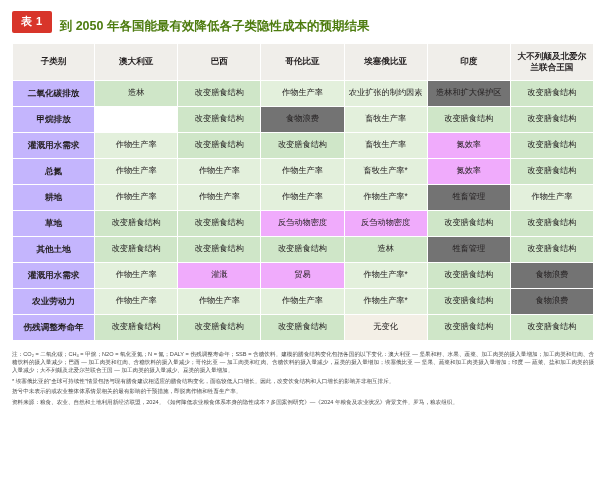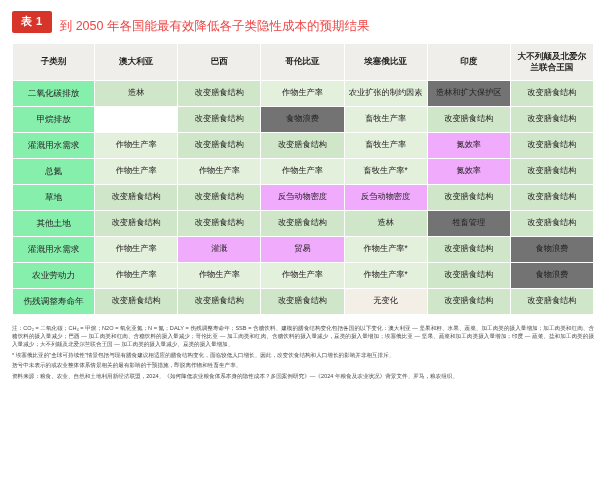--- a/index.html
+++ b/index.html
@@ -12,42 +12,42 @@
   }
   .page{position:relative;width:606px;height:500px;box-sizing:border-box;padding:10px 12px 0 12px;}
 
   
   .hdr{display:flex;align-items:center;gap:8px;margin-bottom:8px;}
   .badge{
     background:#d8352a;color:#fff;font-size:11px;font-weight:bold;
     padding:3px 9px 4px 9px;border-radius:2px;white-space:nowrap;
     letter-spacing:.5px;
   }
-  .hdr-title{font-size:12.5px;font-weight:normal;color:#ef4444;line-height:1.25;margin-top:9px;}
+  .hdr-title{font-size:12.5px;font-weight:bold;color:#4d7c0f;line-height:1.25;margin-top:9px;}
 
   
   table{border-collapse:collapse;width:582px;table-layout:fixed;}
   col.c0{width:82px;}
   col.cx{width:83px;}
   th,td{
     border:1px solid #ffffff;
     font-size:8.2px;
     text-align:center;
     vertical-align:middle;
     padding:3px 2px;
     line-height:1.25;
     word-break:break-word;
   }
   thead th{
     background:#f0eeea;color:#231f20;font-size:8.6px;font-weight:bold;
     height:28px;padding:4px 3px;
   }
   thead th.corner{background:#f0eeea;}
   tbody td.rowhdr{
-    background:#86efac;color:#231f20;font-weight:normal;font-size:8.6px;
+    background:#c4b5fd;color:#231f20;font-weight:bold;font-size:8.6px;
     text-align:center;
   }
   tbody tr{height:26px;}
 
   
   .c-green{background:#cfe6c8;}
   .c-lgreen{background:#e3f0dc;text-align:center;}
   .c-pink{background:#f0abfc;}
   .c-cream{background:#737373;}
   .c-lcream{background:#fbf7e8;}
@@ -127,20 +127,29 @@
         <tr>
           <td class="rowhdr">总氮</td>
           <td class="c-lgreen">作物生产率</td>
           <td class="c-lgreen">作物生产率</td>
           <td class="c-lgreen">作物生产率</td>
           <td class="c-lgreen">畜牧生产率*</td>
           <td class="c-pink">氮效率</td>
           <td class="c-green">改变膳食结构</td>
         </tr>
         <tr>
+          <td class="rowhdr">耕地</td>
+          <td class="c-lgreen">作物生产率</td>
+          <td class="c-lgreen">作物生产率</td>
+          <td class="c-lgreen">作物生产率</td>
+          <td class="c-lgreen">作物生产率*</td>
+          <td class="c-cream">牲畜管理</td>
+          <td class="c-lgreen">作物生产率</td>
+        </tr>
+        <tr>
           <td class="rowhdr">草地</td>
           <td class="c-green">改变膳食结构</td>
           <td class="c-green">改变膳食结构</td>
           <td class="c-pink">反刍动物密度</td>
           <td class="c-pink">反刍动物密度</td>
           <td class="c-green">改变膳食结构</td>
           <td class="c-green">改变膳食结构</td>
         </tr>
         <tr>
           <td class="rowhdr">其他土地</td>

